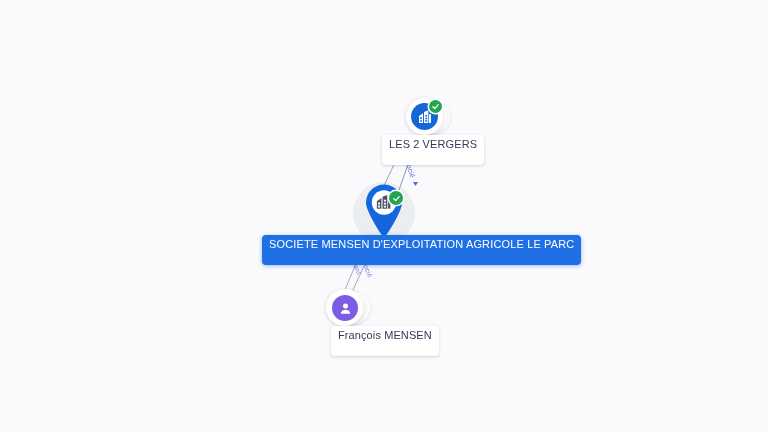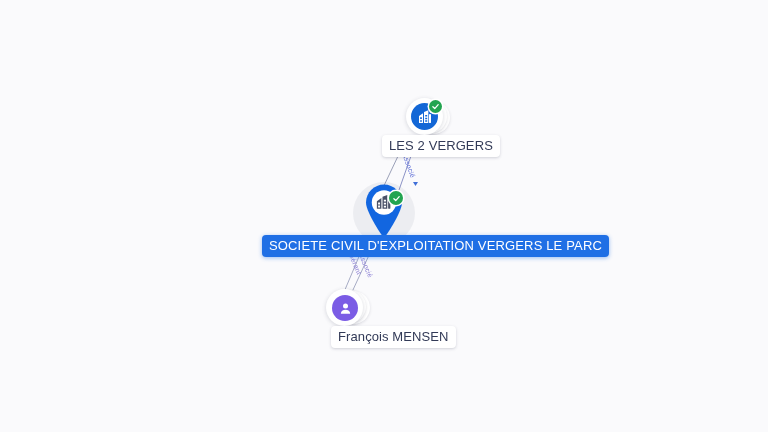--- a/index.html
+++ b/index.html
@@ -90,23 +90,23 @@
   }
 
   .pin-wrap {
     position: absolute;
   }
 
   
   .node-label {
     position: absolute;
     white-space: nowrap;
-    font-size: 13px;
+    font-size: 11px;
     line-height: 1;
-    padding: 4px 7px 5px 7px;
+    padding: 4px 7px 15px 7px;
     border-radius: 4px;
     background: #ffffff;
     color: #323a57;
     box-shadow: 0 1px 3px rgba(60,64,90,0.22);
     letter-spacing: 0.1px;
   }
 
   .node-label.selected {
     background: #1f6fe5;
     color: #ffffff;
@@ -178,21 +178,21 @@
       <path d="M10 21V5l6.4-2.5V21H10zm1.8-1.6h2.9V17h-2.9v2.4zm0-4h2.9v-2.4h-2.9V15.4zm0-4h2.9V9h-2.9v2.4z"></path>
       <rect x="17.5" y="8" width="3" height="13" rx="0.6"></rect>
     </svg>
 
     <div class="badge-check" style="left:5px; top:-20px; width:14px; height:14px;">
       <svg width="9" height="9" viewBox="0 0 24 24" fill="none" stroke="#ffffff" stroke-width="3.4" stroke-linecap="round" stroke-linejoin="round">
         <path d="M5 12.8 L10 17.5 L19.2 7.2"></path>
       </svg>
     </div>
 
-    <div class="node-label selected" style="left:-122px; top:24px;">SOCIETE CIVIL D'EXPLOITATION VERGERS LE PARC</div>
+    <div class="node-label selected" style="left:-122px; top:24px;">SOCIETE MENSEN D'EXPLOITATION AGRICOLE LE PARC</div>
   </div>
 
   <div class="node circle-node" style="left:345px; top:308px;">
     <div class="stack-card" style="left:-8px; top:-17px; width:33px; height:33px;"></div>
     <div class="stack-card" style="left:-12px; top:-18px; width:33px; height:33px;"></div>
     <div class="disc" style="left:-19px; top:-19px; width:37px; height:37px;"></div>
     <div class="icon-circle" style="left:-13px; top:-13px; width:26px; height:26px; background:#7b5ce5;">
       <svg width="15" height="15" viewBox="0 0 24 24" fill="#ffffff">
         <circle cx="12" cy="8" r="4"></circle>
         <path d="M4.5 20.5c0-4.1 3.4-6.5 7.5-6.5s7.5 2.4 7.5 6.5z"></path>

